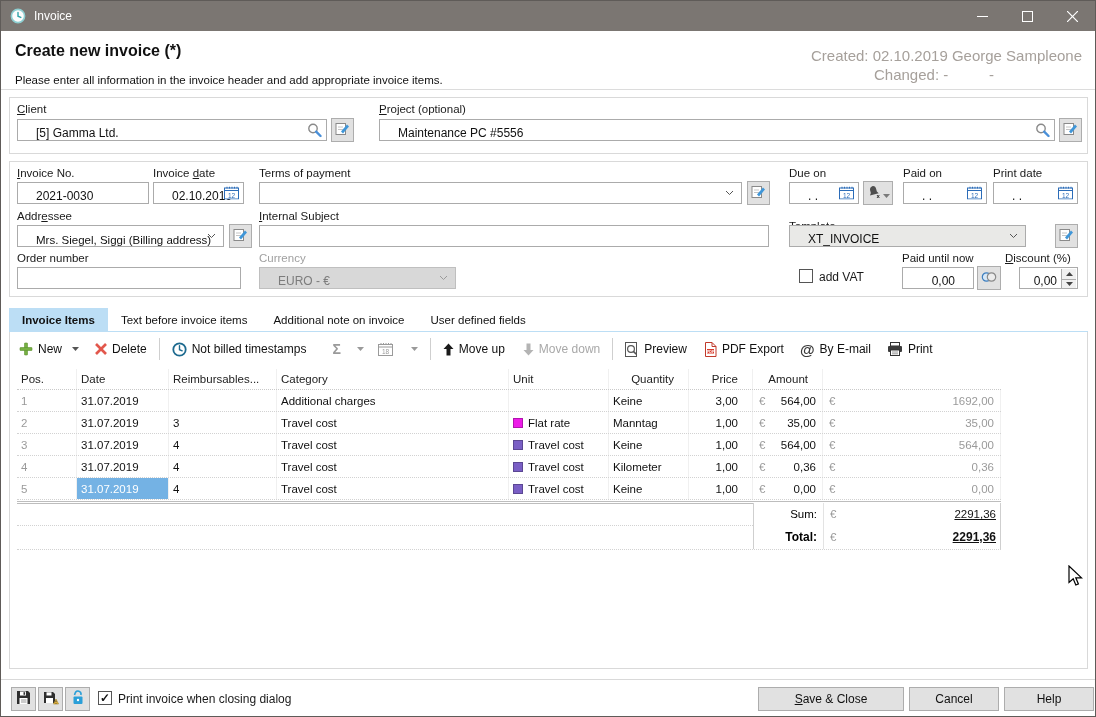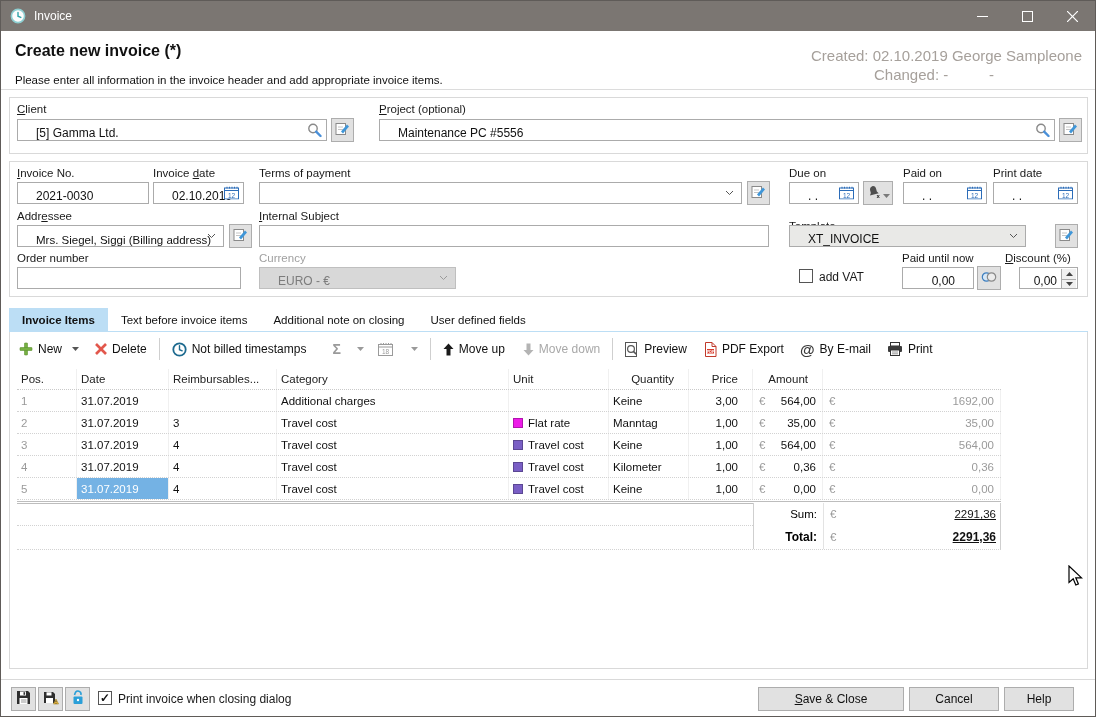--- a/index.html
+++ b/index.html
@@ -371,21 +371,21 @@
           <svg width="7" height="4">
             <path d="M0 0 L3.5 4 L7 0 Z" fill="#444"></path>
           </svg>
         </div>
     </span>
   </div>
 
   <div class="tabs">
     <div class="tab active">Invoice Items</div>
     <div class="tab">Text before invoice items</div>
-    <div class="tab">Additional note on closing</div>
+    <div class="tab">Additional note on invoice</div>
     <div class="tab">User defined fields</div>
   </div>
   <div class="tabstrip"></div>
 
   <div class="panel"></div>
 
   <div class="toolbar">
     <span style="margin-left:8px; display:flex;">
         <svg width="14" height="14" viewBox="0 0 14 14">
           <rect x="5.5" y="1" width="3" height="12" rx="0.5" fill="#76b043" stroke="#5e9230" stroke-width="0.6"></rect>
@@ -641,21 +641,21 @@
           <rect x="2.5" y="6.5" width="9" height="7.5" rx="1" fill="#2a9fd8"></rect>
           <circle cx="7" cy="10" r="1.2" fill="#fff"></circle>
         </svg></span>
   </div>
 
   <div class="cb on" style="left:97px; top:690px;"></div>
   <div class="lbl" style="left:117px; top:691px; font-size:12px;">Print invoice when closing dialog</div>
 
   <div class="fbtn" style="left:757px; width:146px;"><u>S</u>ave &amp; Close</div>
   <div class="fbtn" style="left:908px; width:90px;">Cancel</div>
-  <div class="fbtn" style="left:1003px; width:70px;">Help</div>
+  <div class="fbtn" style="left:1003px; width:90px;">Help</div>
 
   <div class="cursor">
     <svg width="20" height="22" viewBox="0 0 20 22">
         <path d="M2 1 L2 17.5 L6.2 13.8 L8.8 20 L11.4 18.9 L8.8 12.8 L14.5 12.8 Z" fill="#fff" stroke="#000" stroke-width="1.2"></path>
       </svg>
   </div>
 
 </div>
 
 </body></html>

